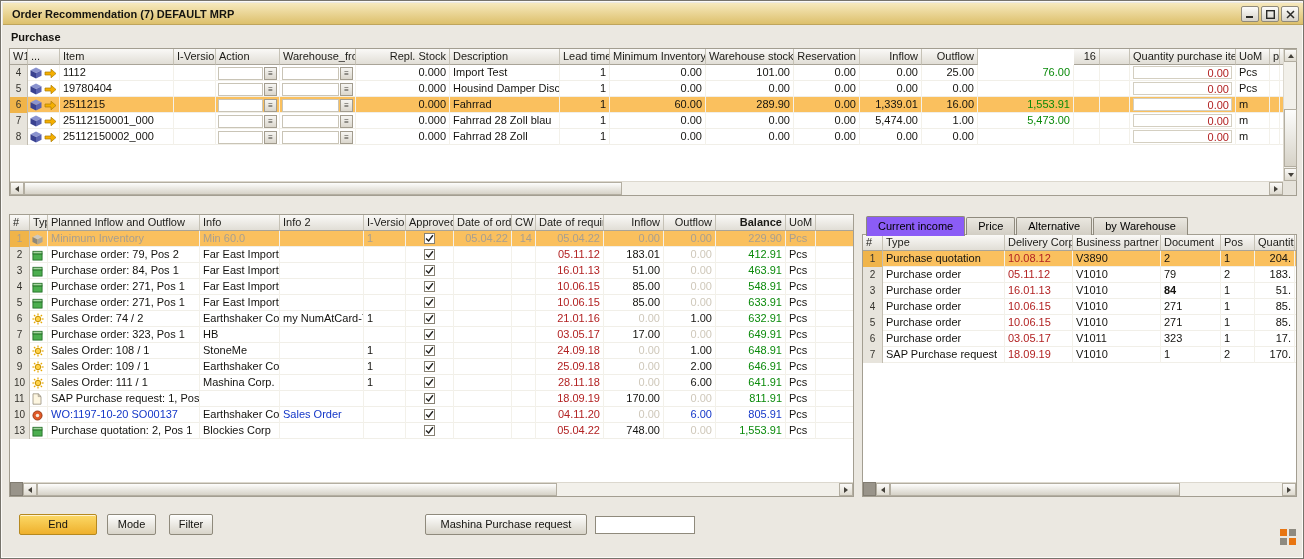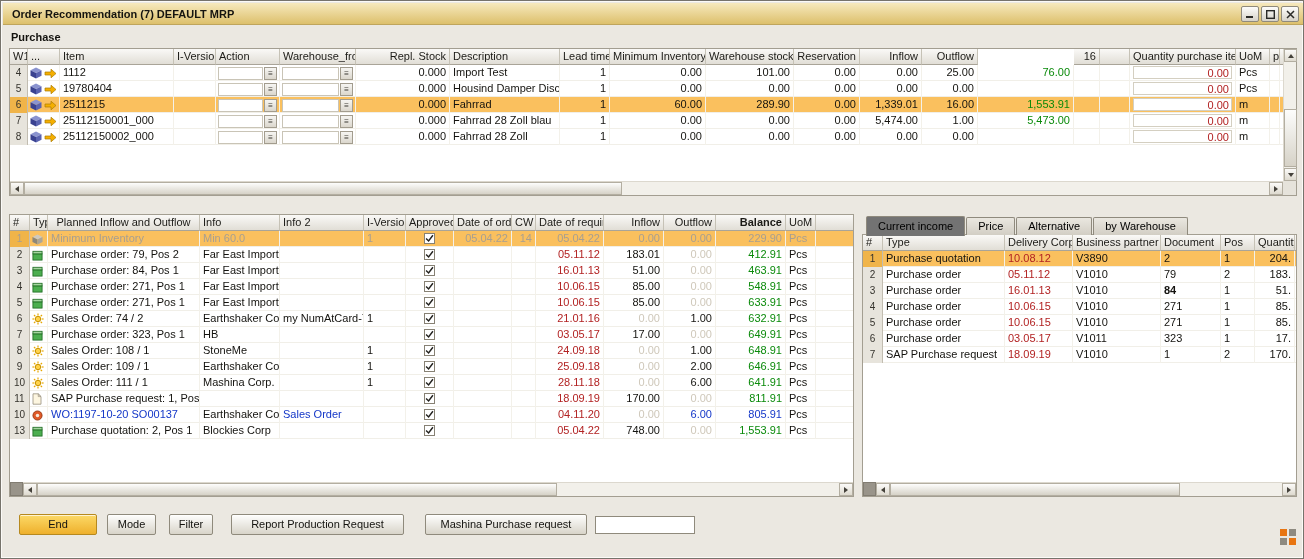--- a/index.html
+++ b/index.html
@@ -12,21 +12,21 @@
 .winbtn{width:18px;height:16px;background:linear-gradient(#fdfdfb,#d6d2c8);border:1px solid #8f8a7c;border-radius:2px;display:flex;align-items:center;justify-content:center}
 .purchase-label{position:absolute;left:10px;top:30px;font-weight:bold;color:#14130f}
 
 .top-table{position:absolute;left:8px;top:47px;width:1288px;height:148px;background:#fff;border:1px solid #a39e91}
 .planned-panel{position:absolute;left:8px;top:213px;width:845px;height:283px;background:#fff;border:1px solid #a39e91}
 .income-panel{position:absolute;left:861px;top:213px;width:435px;height:283px}
 .income-box{position:absolute;left:0;top:20px;right:0;bottom:0;background:#fff;border:1px solid #a39e91}
 
 .tabs{position:absolute;left:0;top:0;height:21px;display:flex;align-items:flex-end;padding-left:4px;z-index:3}
 .tab{height:18px;line-height:17px;padding:0 11px;border:1px solid #8f8a7d;border-bottom:none;border-radius:2px 2px 0 0;background:linear-gradient(#eae7e0,#d2cec4);margin-right:1px;overflow:hidden;white-space:nowrap;max-width:104px}
-.tab.active{height:20px;line-height:19px;background:#737373;margin-bottom:-1px}
+.tab.active{height:20px;line-height:19px;background:#8b5cf6;margin-bottom:-1px}
 
 .thead{position:absolute;display:flex;overflow:hidden;height:16px}
 .tbody{position:absolute;overflow:hidden}
 .th{flex:0 0 auto;overflow:hidden;white-space:nowrap;padding:0 3px;height:16px;line-height:15px;background:linear-gradient(#faf9f7,#e1ded6);border-right:1px solid #c6c2b6;border-bottom:1px solid #a9a498;color:#1c1b17}
 .th.r{text-align:right}
 .th.fill,.td.fill{flex:1 1 auto;border-right:none}
 .trow{display:flex;height:16px;line-height:15px;background:#fff;border-bottom:1px solid #f1efe8}
 .trow.sel{background:#fac05e}
 .trow.sel .rnum{background:#f0b449}
 .td{flex:0 0 auto;overflow:hidden;white-space:nowrap;padding:0 3px;height:16px;border-right:1px solid #f3f1ea;color:#14130f}
@@ -359,21 +359,21 @@
           <span class="ar r"></span>
         </div>
     </div>
     <div class="scorner" style="right:0;bottom:0;background:#e6e3db;border:none"></div>
   </div>
 
   <div class="planned-panel">
     <div class="thead" id="planned-head" style="left:0;top:0;right:0">
         <div class="th" style="width: 20px;">#</div>
         <div class="th" style="width: 18px;">Typ</div>
-        <div class="th" style="width: 152px; text-align: center;">Planned Inflow and Outflow</div>
+        <div class="th" style="width: 152px;">Planned Inflow and Outflow</div>
         <div class="th" style="width: 80px;">Info</div>
         <div class="th" style="width: 84px;">Info 2</div>
         <div class="th" style="width: 42px;">I-Version</div>
         <div class="th" style="width: 48px;">Approved</div>
         <div class="th r" style="width: 58px;">Date of order</div>
         <div class="th r" style="width: 24px;">CW</div>
         <div class="th r" style="width: 68px;">Date of requirement</div>
         <div class="th r" style="width: 60px;">Inflow</div>
         <div class="th r" style="width: 52px;">Outflow</div>
         <div class="th r" style="width: 70px; font-weight: bold;">Balance</div>
@@ -924,21 +924,20 @@
             <span class="ar r"></span>
           </div>
       </div>
       <div class="scorner" style="left:0;bottom:0"></div>
     </div>
   </div>
 
   <div class="btn primary" style="left:18px;width:78px">End</div>
   <div class="btn" style="left:106px;width:49px">Mode</div>
   <div class="btn" style="left:168px;width:44px">Filter</div>
-  <div class="btn" style="left:230px;width:173px">Report Production Request</div>
   <div class="btn" style="left:424px;width:162px">Mashina Purchase request</div>
   <input class="footer-input" value="" style="">
   <div class="layout-icon">
     <span class="sq-tl"></span>
     <span class="sq-tr"></span>
     <span class="sq-bl"></span>
     <span class="sq-br"></span>
   </div>
 
 </div>

